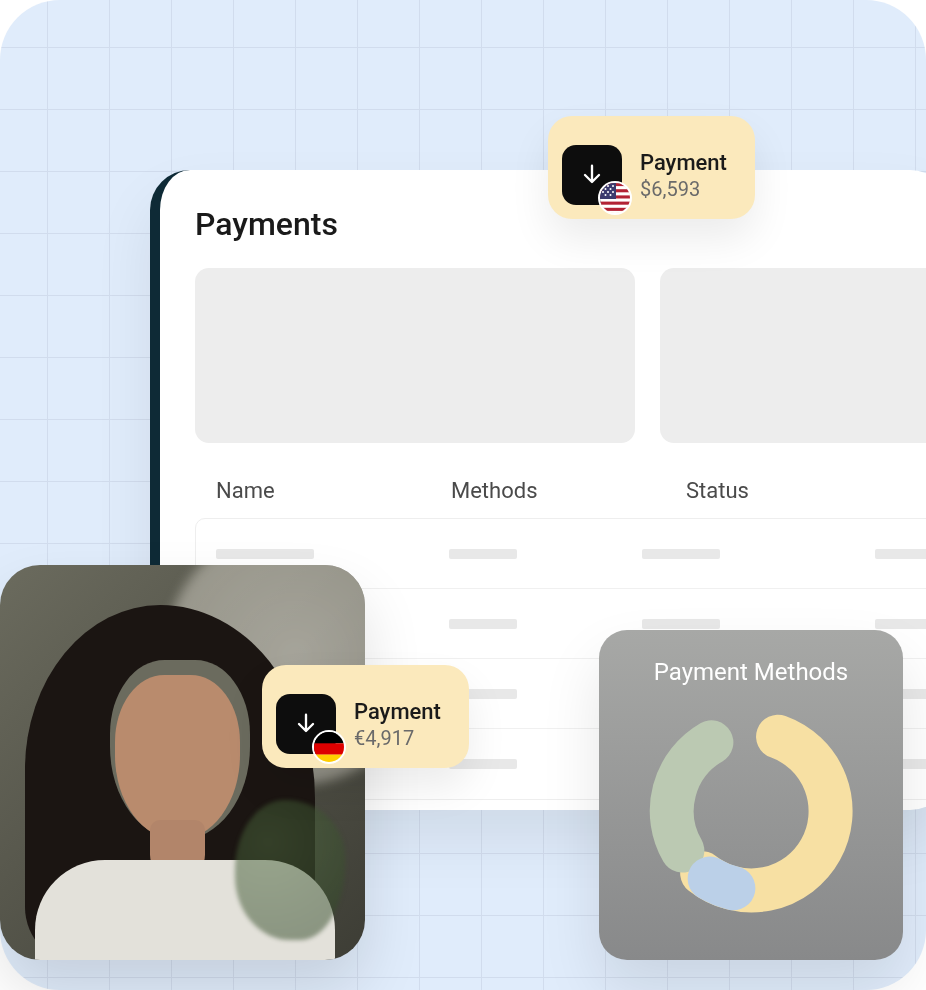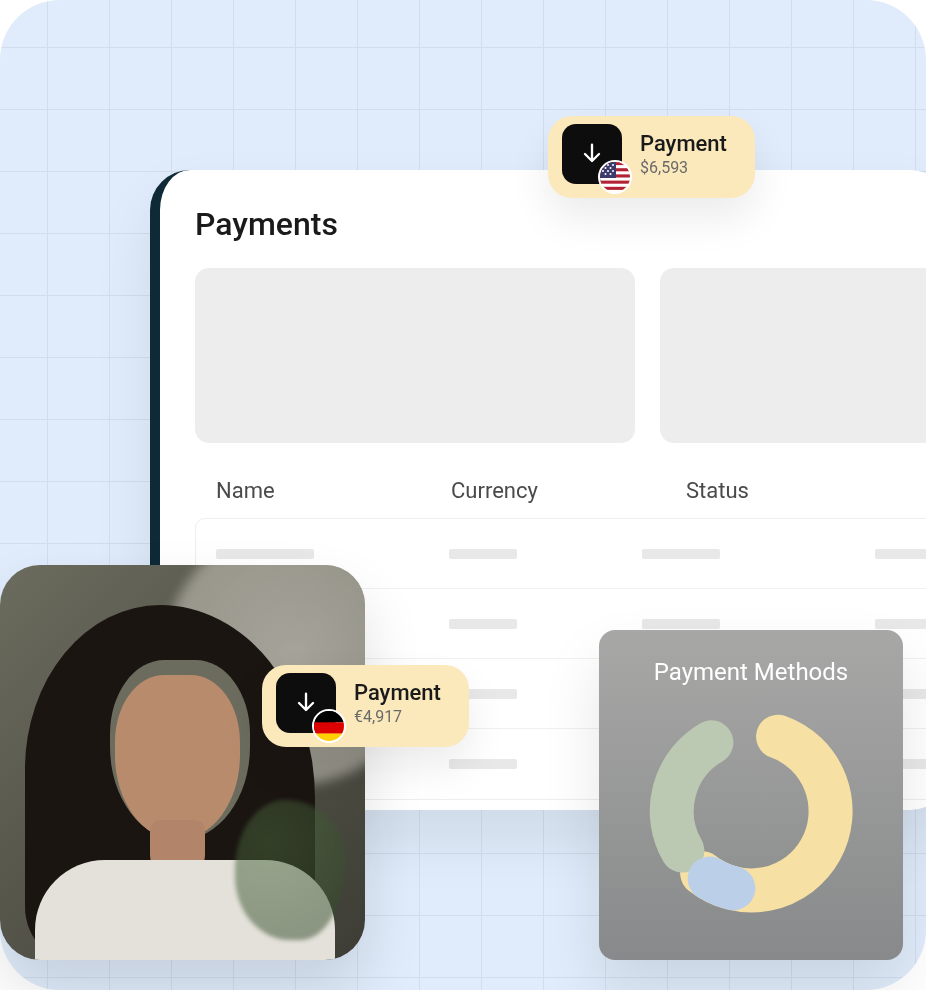--- a/index.html
+++ b/index.html
@@ -88,21 +88,21 @@
   .sk-currency { width: 80px; margin-right: 155px; }
   .sk-status { width: 60px; }
 
   
   .pay-card {
     position: absolute;
     background: #FBE9BC;
     border-radius: 24px;
     display: flex;
     align-items: center;
-    padding: 8px 28px 14px 14px;
+    padding: 29px 28px 14px 14px;
     gap: 18px;
     box-shadow: 0 20px 40px rgba(0,0,0,0.08);
   }
   .pay-card.top { left: 548px; top: 116px; }
   .pay-card.mid { left: 262px; top: 665px; }
   .pay-icon-wrap { position: relative; }
   .pay-icon {
     width: 60px; height: 60px;
     background: #0d0d0d;
     border-radius: 14px;
@@ -111,21 +111,21 @@
   .flag-badge {
     position: absolute;
     right: -10px; bottom: -10px;
     width: 34px; height: 34px;
     border-radius: 50%;
     border: 2px solid #fff;
     overflow: hidden;
   }
   .pay-text { display: flex; flex-direction: column; gap: 2px; }
   .pay-label { font-size: 22px; font-weight: 500; color: #1a1a1a; }
-  .pay-amount { font-size: 16px; color: #6a6a6a; }
+  .pay-amount { font-size: 20px; color: #6a6a6a; }
 
   
   .photo-card {
     position: absolute;
     left: 0; top: 565px;
     width: 365px; height: 395px;
     border-radius: 40px;
     overflow: hidden;
     background: linear-gradient(135deg, #6b6b5e 0%, #3d3d35 100%);
     box-shadow: 0 30px 60px rgba(0,0,0,0.12);
@@ -138,21 +138,21 @@
   .hair::after { content:""; position:absolute; left: 85px; top: 55px; width: 140px; height: 180px; background: #6b6b5e; border-radius: 70px 70px 90px 90px / 95px 95px 120px 120px; }
   .neck { position: absolute; left: 150px; top: 255px; width: 55px; height: 55px; background: #b2856a; border-radius: 10px 10px 20px 20px; }
   .shirt { position: absolute; left: 35px; top: 295px; width: 300px; height: 180px; background: #e3e1da; border-radius: 70px 70px 0 0; }
   .plant { position: absolute; right: 20px; bottom: 20px; width: 110px; height: 140px; background: radial-gradient(circle at 30% 30%, #4f6b3f, #2e4425); border-radius: 50% 60% 45% 55% / 55% 45% 60% 50%; opacity: 0.5; filter: blur(2px); }
 
   
   .methods-card {
     position: absolute;
     left: 599px; top: 630px;
     width: 304px; height: 330px;
-    border-radius: 16px;
+    border-radius: 28px;
     background: linear-gradient(180deg, #A7A8A6 0%, #88898A 100%);
     box-shadow: 0 30px 60px rgba(0,0,0,0.1);
     padding: 28px 22px;
     display: flex; flex-direction: column; align-items: center;
   }
   .methods-title {
     font-size: 24px; color: #fff; font-weight: 400;
     margin-bottom: 15px;
   }
   .donut-wrap { width: 220px; height: 220px; position: relative; }
@@ -163,21 +163,21 @@
 <div class="canvas">
 
   <div class="panel">
     <div class="panel-title">Payments</div>
     <div class="placeholder-row">
       <div class="placeholder-card a"></div>
       <div class="placeholder-card b"></div>
     </div>
     <div class="table-headers">
       <div class="col-name">Name</div>
-      <div class="col-currency">Currency</div>
+      <div class="col-currency">Methods</div>
       <div class="col-status">Status</div>
     </div>
     <div class="table-body">
       <div class="table-row">
         <div class="skel sk-name"></div>
         <div class="skel sk-type"></div>
         <div class="skel sk-currency"></div>
         <div class="skel sk-status"></div>
       </div>
       <div class="table-row">

